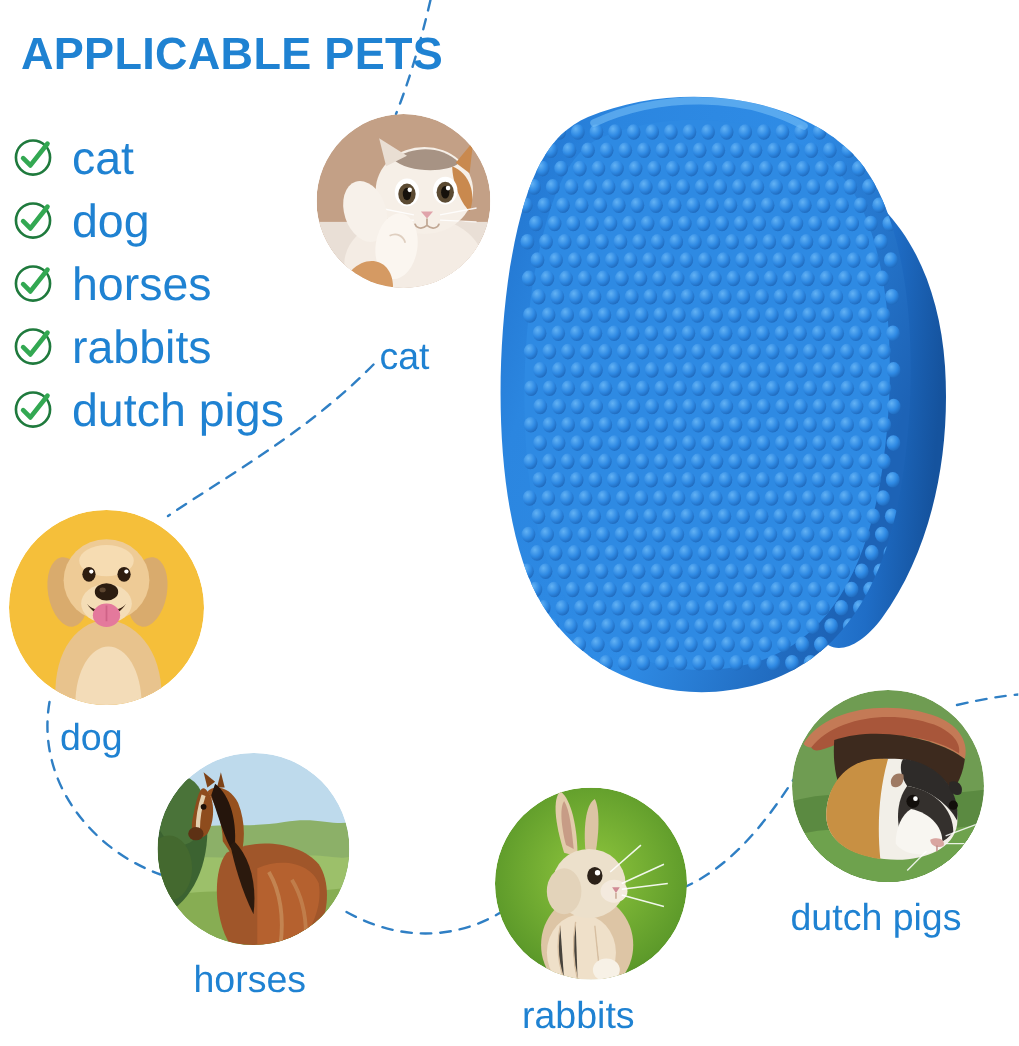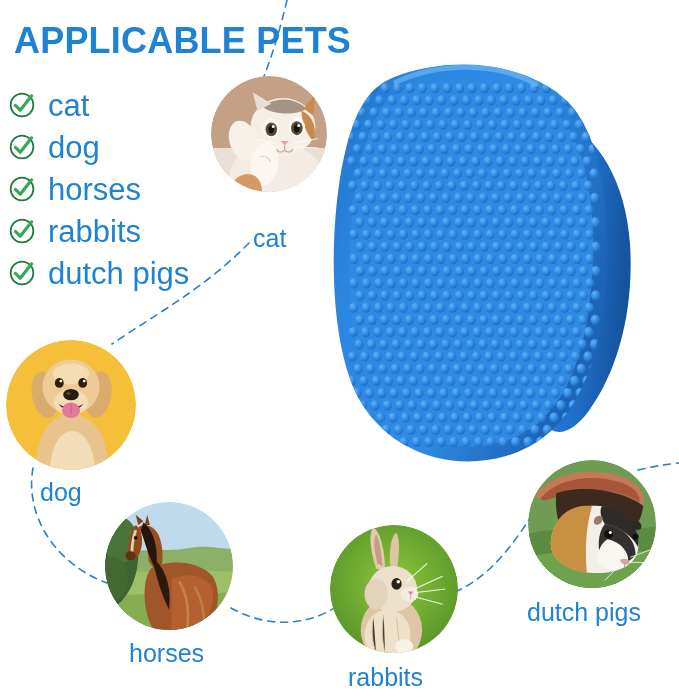--- a/index.html
+++ b/index.html
@@ -27,21 +27,21 @@
     height: 697px;
     pointer-events: none;
     z-index: 1;
   }
 
   
   #headline {
     position: absolute;
     left: 14px;
     top: 20px;
-    font-size: 36px;
+    font-size: 30px;
     font-weight: bold;
     letter-spacing: 0.2px;
     color: #1f82d2;
     white-space: nowrap;
     z-index: 4;
   }
 
   
   #checklist {
     position: absolute;

